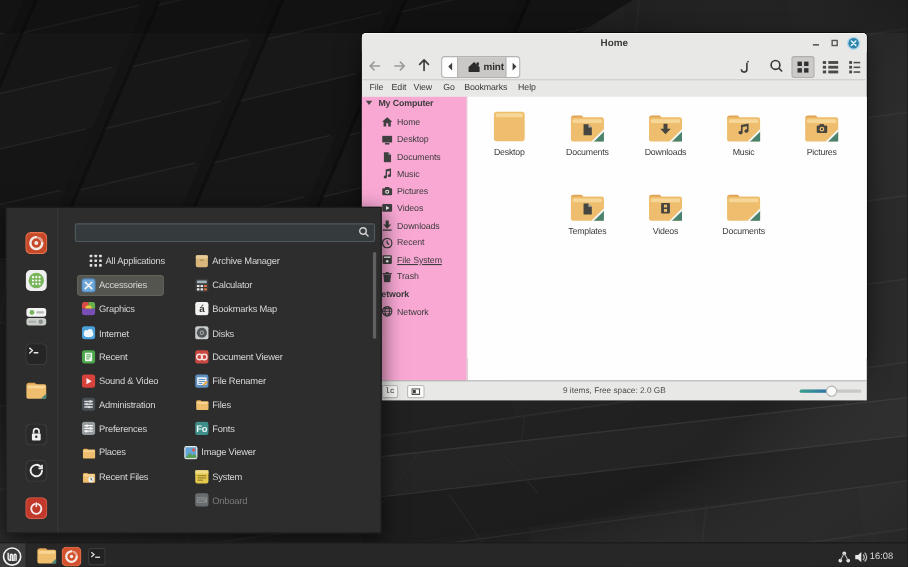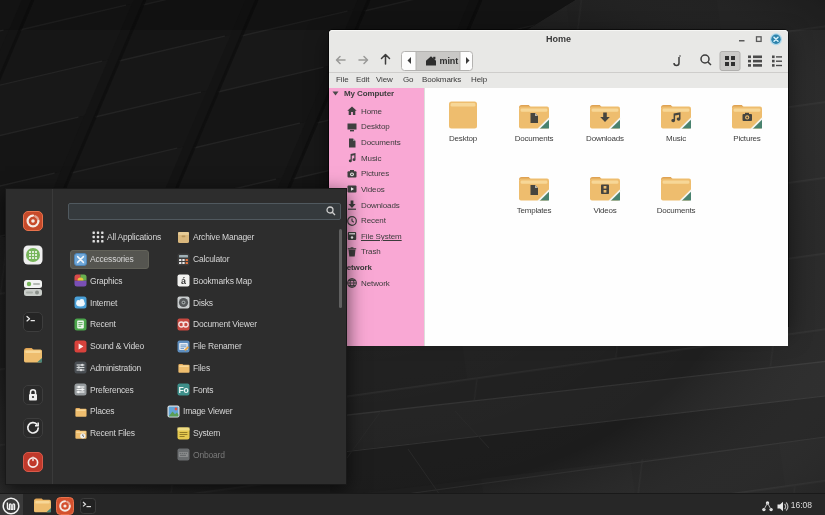--- a/index.html
+++ b/index.html
@@ -486,20 +486,41 @@
         </div>
       <div class="cell" style="left:219px;top:85px">
           <svg width="32" height="28" viewBox="0 0 32 28">
             <use href="#fbase"></use>
             <use href="#fcorner"></use>
           </svg>
           <div class="lbl">Documents</div>
         </div>
     </div>
   </div>
+  <div id="statusbar">
+    <div style="position:absolute;left:18px;top:2.5px;width:15px;height:12px;background:#fbfbfa;border:1px solid #bdbcba;border-radius:2px;font-size:7px;color:#2f2f2f;text-align:center;line-height:11px;font-family:'Liberation Mono',monospace">lc</div>
+    <div style="position:absolute;left:41px;top:2.5px;width:16px;height:12px;background:#fbfbfa;border:1px solid #bdbcba;border-radius:2px">
+      <svg style="position:absolute;left:3px;top:2px" width="8" height="6" viewBox="0 0 8 6">
+          <rect x="0.5" y="0.5" width="7" height="5" fill="none" stroke="#3c3c3c"></rect>
+          <rect x="1.5" y="1.5" width="2.5" height="3" fill="#3c3c3c"></rect>
+        </svg>
+    </div>
+    <div style="position:absolute;left:0;right:0;top:3px;text-align:center">9 items, Free space: 2.0 GB</div>
+    <svg style="position:absolute;left:396px;top:0" width="60" height="18" viewBox="0 0 60 18">
+      <rect x="2" y="7.2" width="56" height="2.8" rx="1.4" fill="#c9c8c6"></rect>
+      <rect x="2" y="7.2" width="26" height="2.8" rx="1.4" fill="url(#sgrad)"></rect>
+      <defs>
+          <linearGradient id="sgrad" x1="0" x2="1" y1="0" y2="0">
+            <stop offset="0" stop-color="#3aa08d"></stop>
+            <stop offset="1" stop-color="#2f72a8"></stop>
+          </linearGradient>
+        </defs>
+      <circle cx="31" cy="8.6" r="4.6" fill="#fbfbfa" stroke="#b5b4b2"></circle>
+    </svg>
+  </div>
 </div>
 
 <div id="menu">
   <div id="rail"></div>
   <div id="searchbox">
     <svg style="position:absolute;right:4px;top:2px" width="10" height="10" viewBox="0 0 10 10">
       <circle cx="4" cy="4" r="3" fill="none" stroke="#cfcfcf" stroke-width="1.3"></circle>
       <path d="M6.3 6.3 L9 9" stroke="#cfcfcf" stroke-width="1.3"></path>
     </svg>
   </div>
@@ -508,21 +529,21 @@
         <defs>
       <g id="minifold">
             <path d="M0.5 3.5 q0-1.5 1.3-1.5 h3 l1.2 1.5 Z" fill="#dfa253"></path>
             <rect x="0.5" y="2.8" width="12" height="8.7" rx="1" fill="#eebd6e"></rect>
             <rect x="1.3" y="3.6" width="10.4" height="1.6" rx="0.8" fill="#f7d797"></rect>
           </g>
     </defs>
       </svg>
     <div class="hl" style="position:absolute;left:64px;top:60.5px;width:79px;height:19.5px;background:#555550;border:1px solid #626259;border-radius:3px"></div>
 
-    <div class="mitem" style="left:86px;top:38.4px">
+    <div class="mitem" style="left:75px;top:38.4px">
         <svg width="12" height="12" viewBox="0 0 12 12">
           <g fill="#e0e0e0">
             <rect x="0.5" y="0.5" width="2.4" height="2.4" rx="0.6"></rect>
             <rect x="4.8" y="0.5" width="2.4" height="2.4" rx="0.6"></rect>
             <rect x="9.1" y="0.5" width="2.4" height="2.4" rx="0.6"></rect>
             <rect x="0.5" y="4.8" width="2.4" height="2.4" rx="0.6"></rect>
             <rect x="4.8" y="4.8" width="2.4" height="2.4" rx="0.6"></rect>
             <rect x="9.1" y="4.8" width="2.4" height="2.4" rx="0.6"></rect>
             <rect x="0.5" y="9.1" width="2.4" height="2.4" rx="0.6"></rect>
             <rect x="4.8" y="9.1" width="2.4" height="2.4" rx="0.6"></rect>

